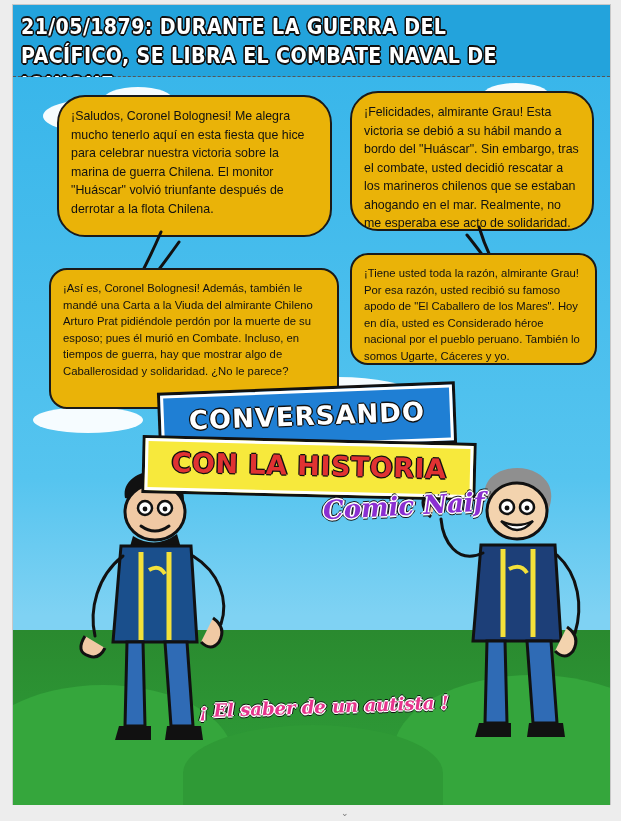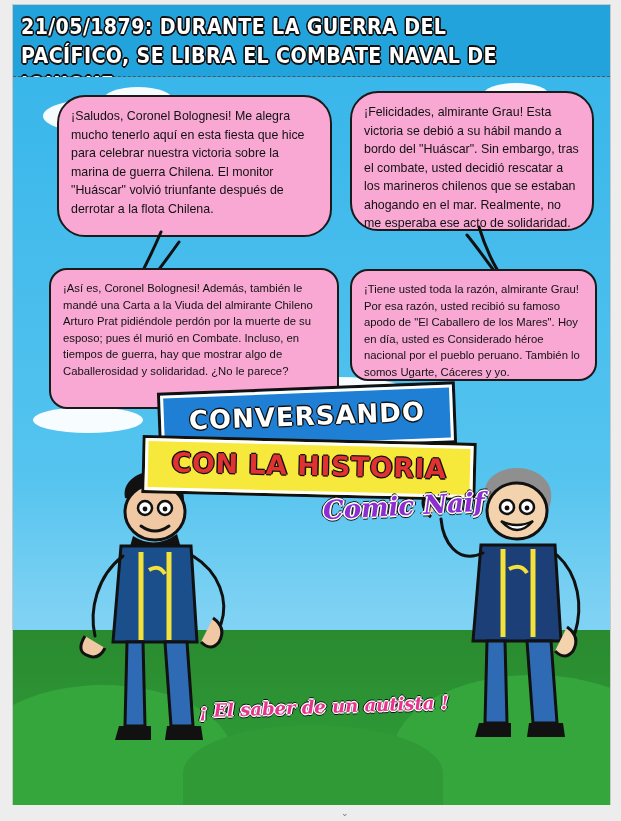--- a/index.html
+++ b/index.html
@@ -47,21 +47,21 @@
     position:absolute;left:0;top:72px;width:597px;height:728px;
     background:
       linear-gradient(#39b6ea 0%, #55c4ef 55%, #7fd2f3 74%, #7fd2f3 76%, #2a8a2f 76%, #2fa03a 100%);
   }
   .cloud{position:absolute;background:#ffffff;border-radius:50%;opacity:.95;}
   .hill{
     position:absolute;bottom:0;background:#35a63c;border-radius:50% 50% 0 0/60% 60% 0 0;
   }
   
   .balloon{
-    position:absolute;background:#f9a8d4;border:2px solid #1a1a1a;
+    position:absolute;background:#eab308;border:2px solid #1a1a1a;
     border-radius:22px;
     box-sizing:border-box;
     padding:10px 12px;
     color:#111;
   }
   .balloon p{margin:0;}
   .b-top{font-size:12.4px;line-height:18.5px;}
   .b-bot{font-size:11.3px;line-height:16.5px;}
   .tail{position:absolute;width:0;height:0;}
   
@@ -172,21 +172,21 @@
       <p>¡Felicidades, almirante Grau! Esta victoria se debió a su hábil mando a bordo del "Huáscar". Sin embargo, tras el combate, usted decidió rescatar a los marineros chilenos que se estaban ahogando en el mar. Realmente, no me esperaba ese acto de solidaridad.</p>
     </div>
     <svg class="tail" style="left:446px;top:220px;width:80px;height:80px;">
       <path class="ink" d="M20,2 C28,28 38,48 58,74 C38,52 26,32 8,10" fill="#fff"></path>
     </svg>
 
     <div class="balloon b-bot" style="left:36px;top:263px;width:290px;height:141px;border-radius:18px;">
       <p>¡Así es, Coronel Bolognesi! Además, también le mandé una Carta a la Viuda del almirante Chileno Arturo Prat pidiéndole perdón por la muerte de su esposo; pues él murió en Combate. Incluso, en tiempos de guerra, hay que mostrar algo de Caballerosidad y solidaridad. ¿No le parece?</p>
     </div>
 
-    <div class="balloon b-bot" style="left:337px;top:264px;width:247px;height:112px;border-radius:18px;">
+    <div class="balloon b-bot" style="left:337px;top:248px;width:247px;height:112px;border-radius:18px;">
       <p>¡Tiene usted toda la razón, almirante Grau! Por esa razón, usted recibió su famoso apodo de "El Caballero de los Mares". Hoy en día, usted es Considerado héroe nacional por el pueblo peruano. También lo somos Ugarte, Cáceres y yo.</p>
     </div>
 
     <svg class="char" style="left:48px;top:455px;width:180px;height:310px;">
 
       <path d="M64,38 C60,18 86,6 104,14 C124,20 126,40 120,52 Z" fill="#111"></path>
 
       <ellipse cx="94" cy="52" rx="30" ry="28" fill="#f0c9a4" stroke="#111" stroke-width="3"></ellipse>
       <circle cx="84" cy="48" r="7" fill="#fff" stroke="#111" stroke-width="2.5"></circle>
       <circle cx="104" cy="48" r="7" fill="#fff" stroke="#111" stroke-width="2.5"></circle>

